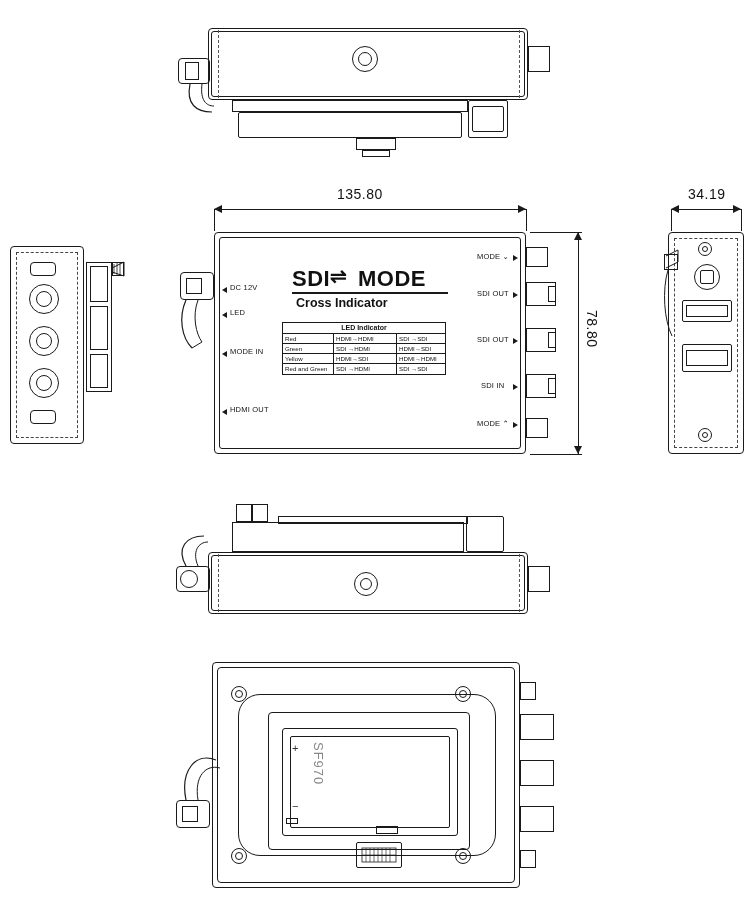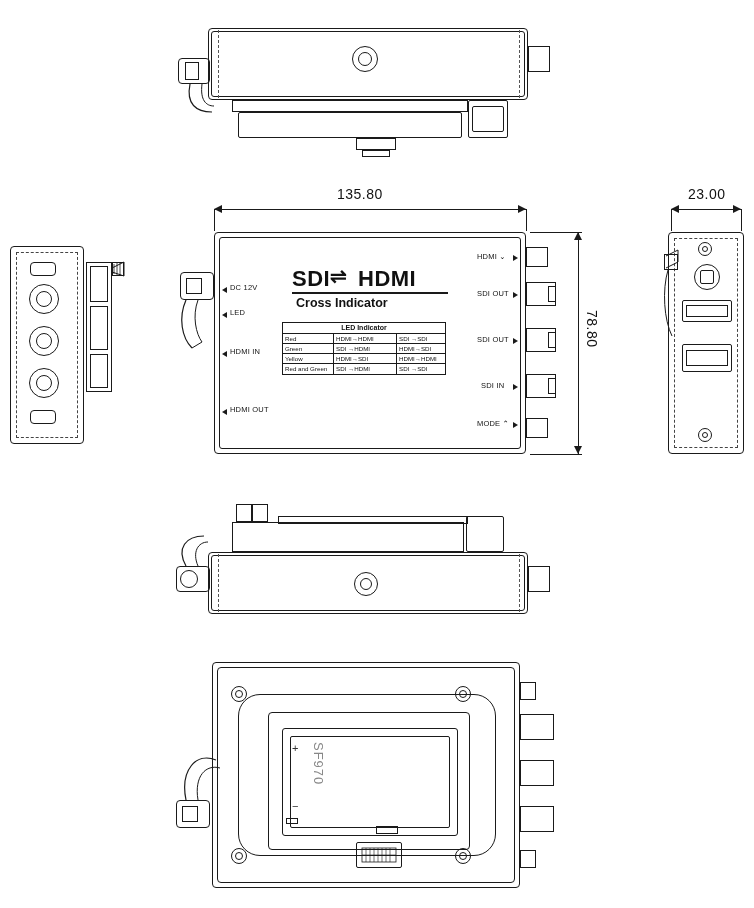--- a/index.html
+++ b/index.html
@@ -64,21 +64,21 @@
   <div>
     <div class="dimtext" style="left:337px;top:186px;">135.80</div>
     <div class="ln h" style="left:214px;top:209px;width:312px;"></div>
     <div class="dimarrL" style="left:214px;top:205px;"></div>
     <div class="dimarrR" style="left:518px;top:205px;"></div>
     <div class="ln v" style="left:214px;top:209px;height:22px;"></div>
     <div class="ln v" style="left:526px;top:209px;height:22px;"></div>
   </div>
 
   <div>
-    <div class="dimtext" style="left:688px;top:186px;">23.00</div>
+    <div class="dimtext" style="left:688px;top:186px;">34.19</div>
     <div class="ln h" style="left:671px;top:209px;width:70px;"></div>
     <div class="dimarrL" style="left:671px;top:205px;"></div>
     <div class="dimarrR" style="left:733px;top:205px;"></div>
     <div class="ln v" style="left:671px;top:209px;height:22px;"></div>
     <div class="ln v" style="left:741px;top:209px;height:22px;"></div>
   </div>
 
   <div>
     <div class="ln v" style="left:578px;top:232px;height:222px;"></div>
     <div class="dimarrU" style="left:574px;top:232px;"></div>
@@ -120,21 +120,21 @@
     <div class="box-thin rnd" style="left:180px;top:272px;width:34px;height:28px;"></div>
     <div class="box-thin" style="left:186px;top:278px;width:16px;height:16px;"></div>
     <svg width="754" height="908">
       <path d="M186,300 C178,318 182,338 192,348" fill="none" stroke="#1a1a1a" stroke-width="1.2"></path>
       <path d="M198,300 C192,316 196,334 202,342" fill="none" stroke="#1a1a1a" stroke-width="1"></path>
       <line x1="192" y1="348" x2="202" y2="342" stroke="#1a1a1a" stroke-width="1"></line>
     </svg>
 
     <div class="title1" style="left:292px;top:266px;">SDI</div>
     <div class="title1" style="left:330px;top:264px;font-size:20px;">⇌</div>
-    <div class="title1" style="left:358px;top:266px;">HDMI</div>
+    <div class="title1" style="left:358px;top:266px;">MODE</div>
     <div class="ln h" style="left:292px;top:292px;width:156px;height:2px;"></div>
     <div class="title2" style="left:296px;top:296px;">Cross Indicator</div>
 
     <table class="ledtab" style="left:282px;top:322px;width:164px;">
       <tbody>
           <tr>
             <th colspan="3">LED Indicator</th>
           </tr>
       <tr>
         <td style="width:46px">Red</td>
@@ -157,25 +157,25 @@
         <td>SDI →SDI</td>
       </tr>
     </tbody>
       </table>
 
     <div class="arrowL" style="left:222px;top:287px;"></div>
     <div class="lbl" style="left:230px;top:283px;">DC 12V</div>
     <div class="arrowL" style="left:222px;top:312px;"></div>
     <div class="lbl" style="left:230px;top:308px;">LED</div>
     <div class="arrowL" style="left:222px;top:351px;"></div>
-    <div class="lbl" style="left:230px;top:347px;">HDMI IN</div>
+    <div class="lbl" style="left:230px;top:347px;">MODE IN</div>
     <div class="arrowL" style="left:222px;top:409px;"></div>
     <div class="lbl" style="left:230px;top:405px;">HDMI OUT</div>
 
-    <div class="lbl" style="left:477px;top:252px;">HDMI ⌄</div>
+    <div class="lbl" style="left:477px;top:252px;">MODE ⌄</div>
     <div class="arrowR" style="left:513px;top:255px;"></div>
     <div class="lbl" style="left:477px;top:289px;">SDI OUT</div>
     <div class="arrowR" style="left:513px;top:292px;"></div>
     <div class="lbl" style="left:477px;top:335px;">SDI OUT</div>
     <div class="arrowR" style="left:513px;top:338px;"></div>
     <div class="lbl" style="left:481px;top:381px;">SDI IN</div>
     <div class="arrowR" style="left:513px;top:384px;"></div>
     <div class="lbl" style="left:477px;top:419px;">MODE ⌃</div>
     <div class="arrowR" style="left:513px;top:422px;"></div>
 

